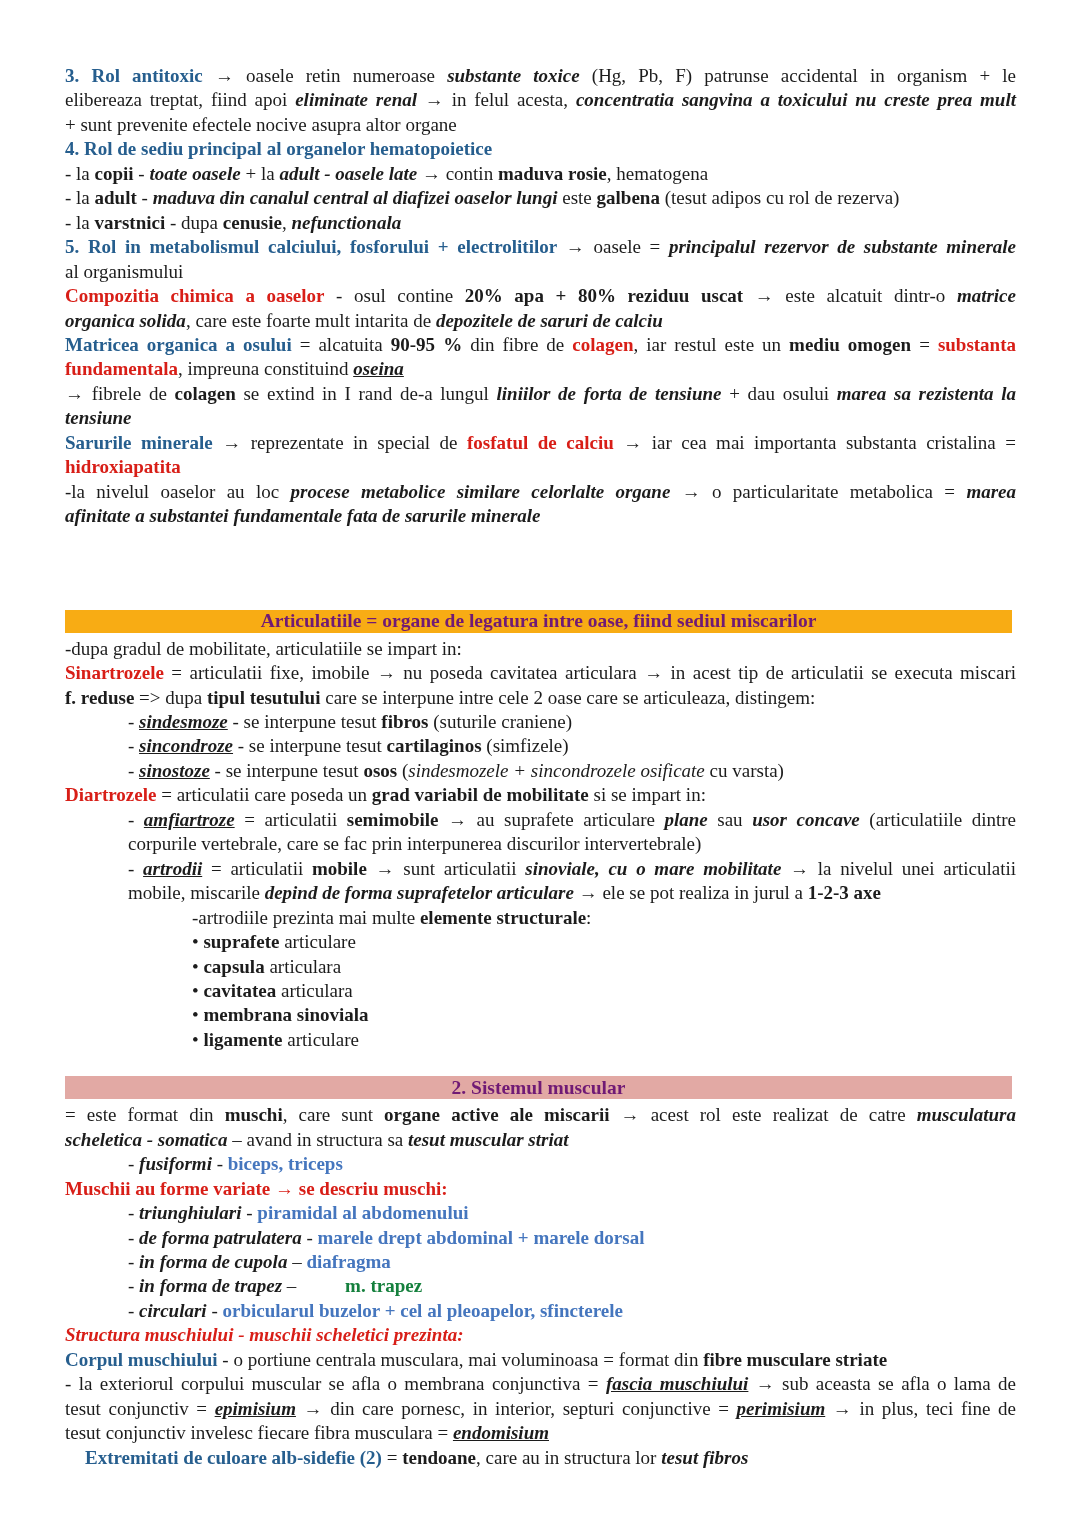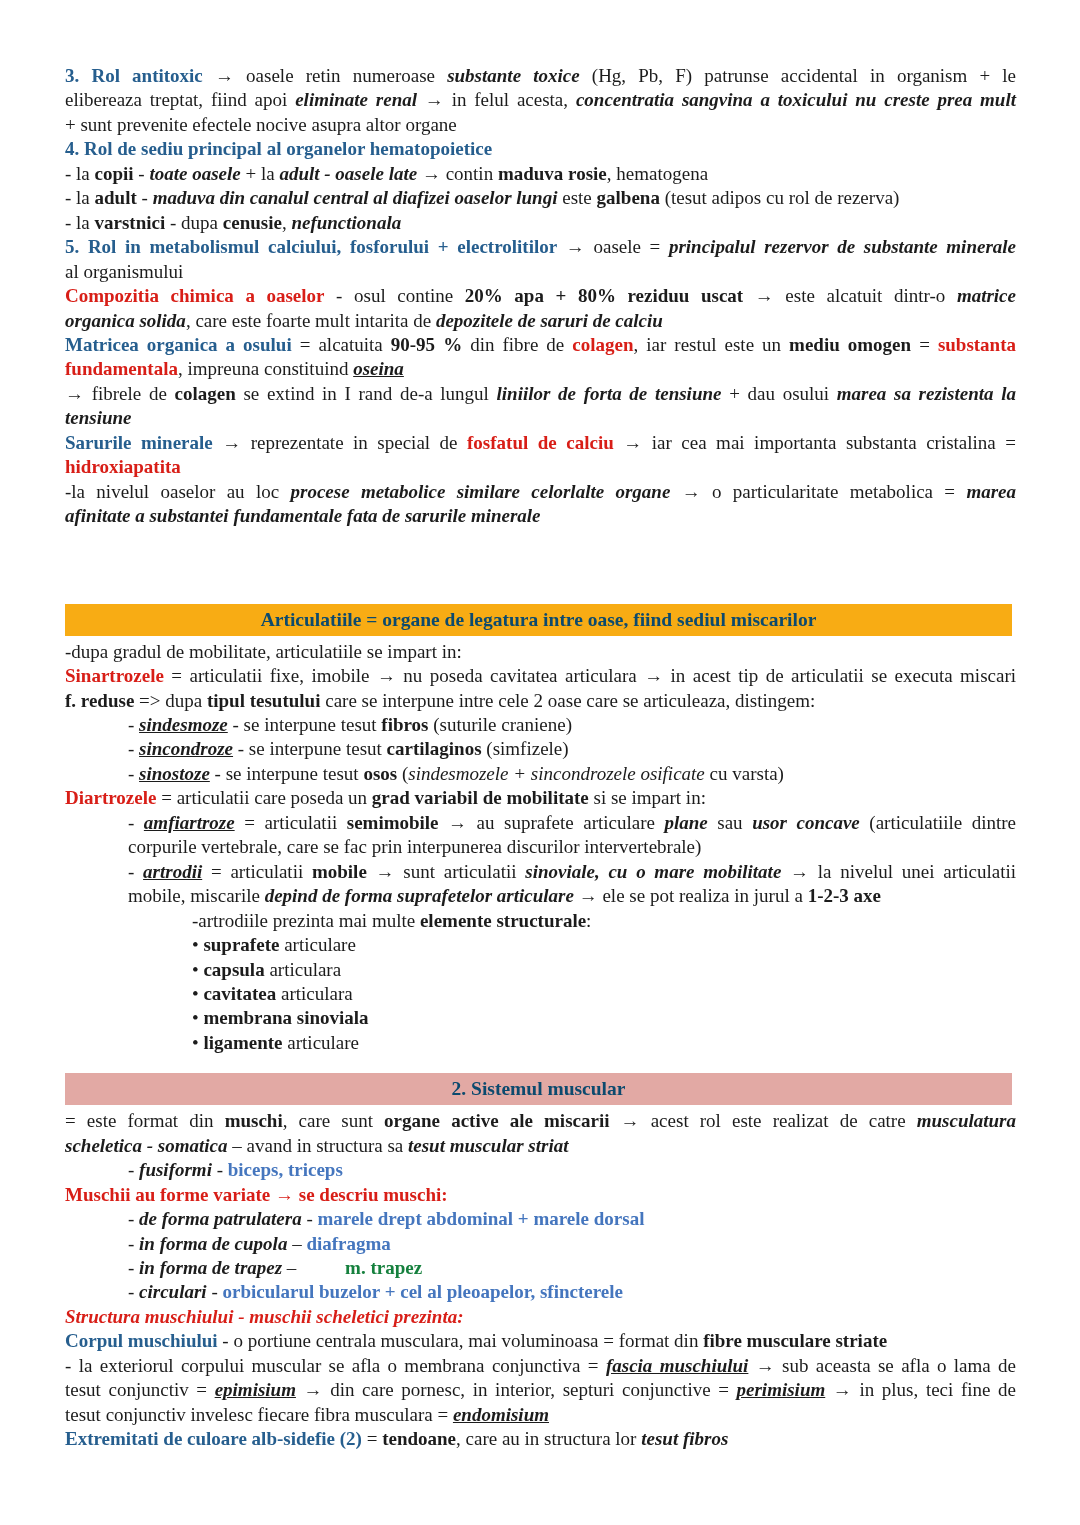--- a/index.html
+++ b/index.html
@@ -16,25 +16,25 @@
   .line{
     font-size:19px;
     line-height:24.45px;
     text-align:left;
     white-space:normal;
   }
   .just{text-align:justify;text-align-last:justify;}
   .ind1{padding-left:63px;}
   .ind2{padding-left:127px;}
   .band{
-    width:947px;height:32px;
+    width:947px;height:23px;
     display:flex;align-items:center;justify-content:center;
     font-weight:bold;font-size:19.5px;
-    margin:2px 0 4px 0;
-    color:#0c4a6e;
+    margin:8px 0 4px 0;
+    color:#701a75;
   }
   .s-b{font-weight:bold;}
   .s-i{font-style:italic;margin-top:36px;}
   .s-bi{font-weight:bold;font-style:italic;}
   .s-biu{font-weight:bold;font-style:italic;text-decoration:underline;}
   .s-hb{font-weight:bold;}
   .s-rb{font-weight:bold;}
   .s-lb{font-weight:bold;}
   .gap{width:100%;}
 </style>
@@ -79,23 +79,24 @@
     <div class="line ind2"><span>• </span><span class="s-b">capsula</span><span> articulara</span></div>
     <div class="line ind2"><span>• </span><span class="s-b">cavitatea</span><span> articulara</span></div>
     <div class="line ind2"><span>• </span><span class="s-b">membrana sinoviala</span></div>
     <div class="line ind2"><span>• </span><span class="s-b">ligamente</span><span> articulare</span></div>
     <div class="gap" style="height: 16px;"></div>
     <div class="band" style="background: rgb(226, 169, 164);">2. Sistemul muscular</div>
     <div class="line just"><span>= este format din </span><span class="s-b">muschi</span><span>, care sunt </span><span class="s-b">organe active ale miscarii</span><span> → acest rol este realizat de catre </span><span class="s-bi">musculatura</span></div>
     <div class="line"><span class="s-bi">scheletica - somatica</span><span> – avand in structura sa </span><span class="s-bi">tesut muscular striat</span></div>
     <div class="line ind1"><span>- </span><span class="s-bi">fusiformi</span><span> - </span><span class="s-lb" style="color: rgb(69, 118, 190);">biceps, triceps</span></div>
     <div class="line"><span class="s-rb" style="color: rgb(216, 30, 23);">Muschii au forme variate → se descriu muschi:</span></div>
+    <div class="line ind1"><span>- </span><span class="s-bi">triunghiulari</span><span> - </span><span class="s-lb" style="color: rgb(69, 118, 190);">piramidal al abdomenului</span></div>
     <div class="line ind1"><span>- </span><span class="s-bi">de forma patrulatera</span><span> - </span><span class="s-lb" style="color: rgb(69, 118, 190);">marele drept abdominal + marele dorsal</span></div>
     <div class="line ind1"><span>- </span><span class="s-bi">in forma de cupola</span><span> – </span><span class="s-lb" style="color: rgb(69, 118, 190);">diafragma</span></div>
     <div class="line ind1"><span>- </span><span class="s-bi">in forma de trapez</span><span> – </span><span class="s-lb" style="color: #15803d; margin-left: 44px;">m. trapez</span></div>
     <div class="line ind1"><span>- </span><span class="s-bi">circulari</span><span> - </span><span class="s-lb" style="color: rgb(69, 118, 190);">orbicularul buzelor + cel al pleoapelor, sfincterele</span></div>
     <div class="line"><span class="s-rb" style="color: rgb(216, 30, 23); font-style: italic;">Structura muschiului - muschii scheletici prezinta:</span></div>
     <div class="line"><span class="s-hb" style="color: rgb(38, 94, 142);">Corpul muschiului</span><span> - o portiune centrala musculara, mai voluminoasa = format din </span><span class="s-b">fibre musculare striate</span></div>
     <div class="line just"><span>- la exteriorul corpului muscular se afla o membrana conjunctiva = </span><span class="s-biu">fascia muschiului</span><span> → sub aceasta se afla o lama de</span></div>
     <div class="line just"><span>tesut conjunctiv = </span><span class="s-biu">epimisium</span><span> → din care pornesc, in interior, septuri conjunctive = </span><span class="s-biu">perimisium</span><span> → in plus, teci fine de</span></div>
     <div class="line"><span>tesut conjunctiv invelesc fiecare fibra musculara = </span><span class="s-biu">endomisium</span></div>
-    <div class="line"><span class="s-hb" style="color: rgb(38, 94, 142);">Extremitati de culoare alb-sidefie (2)</span><span> = </span><span class="s-b">tendoane</span><span>, care au in structura lor </span><span class="s-bi">tesut fibros</span></div>
+    <div class="line"><span class="s-hb" style="color: rgb(38, 94, 142); margin-left: 20px;">Extremitati de culoare alb-sidefie (2)</span><span> = </span><span class="s-b">tendoane</span><span>, care au in structura lor </span><span class="s-bi">tesut fibros</span></div>
   </div>
 
 </body></html>

